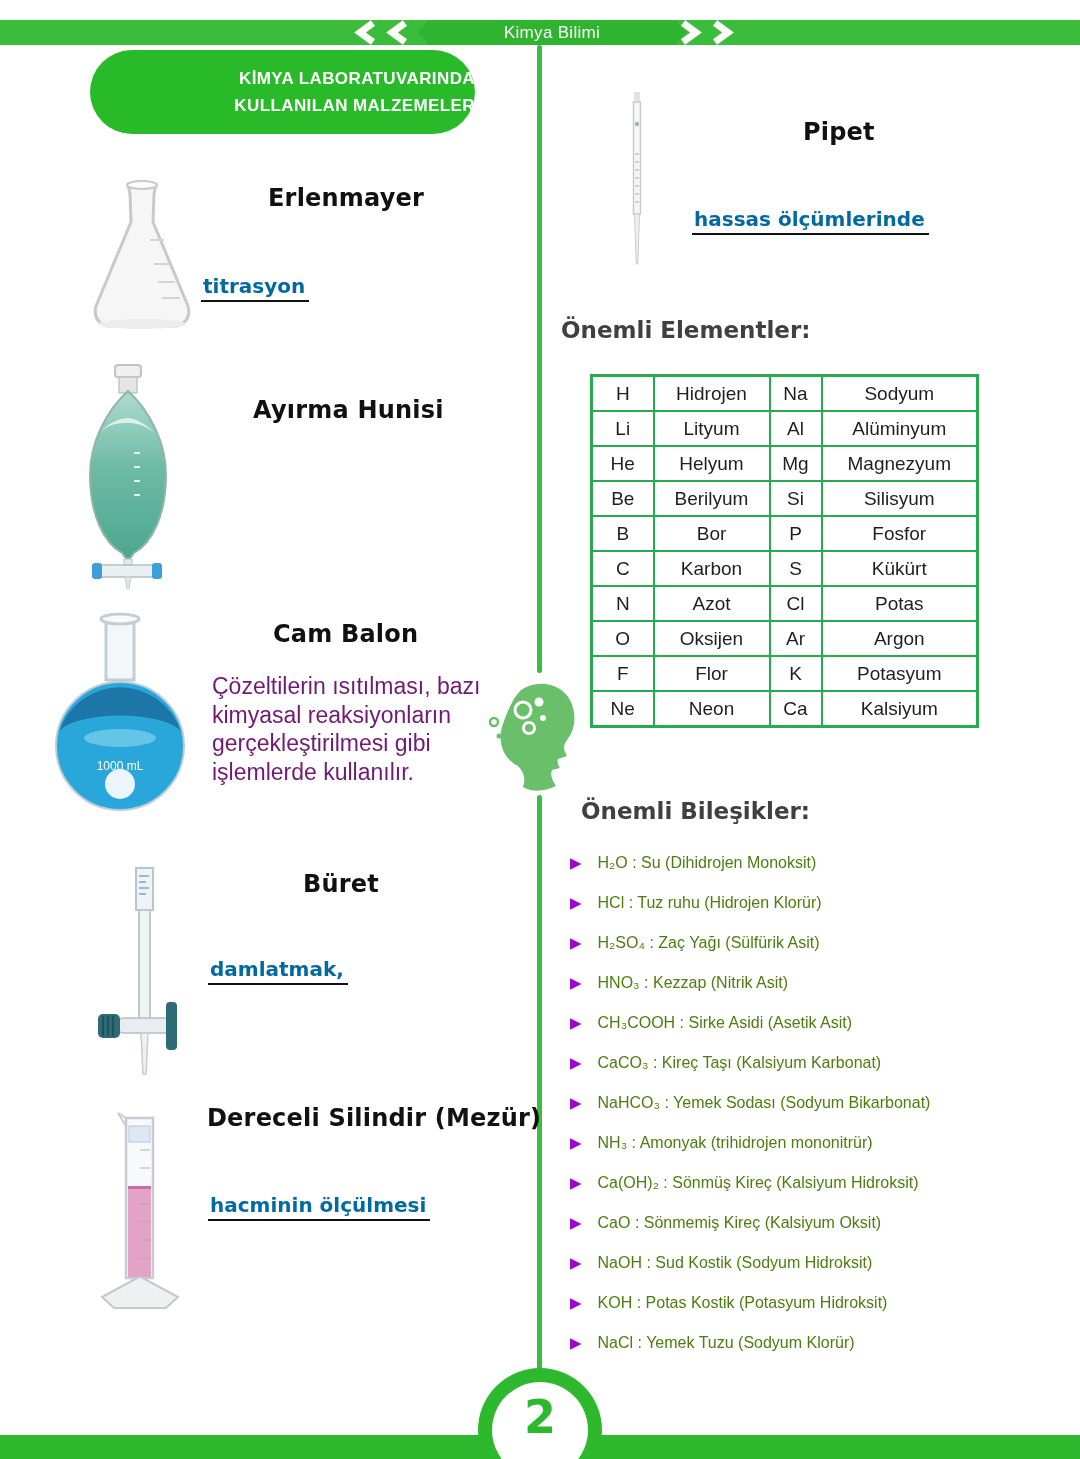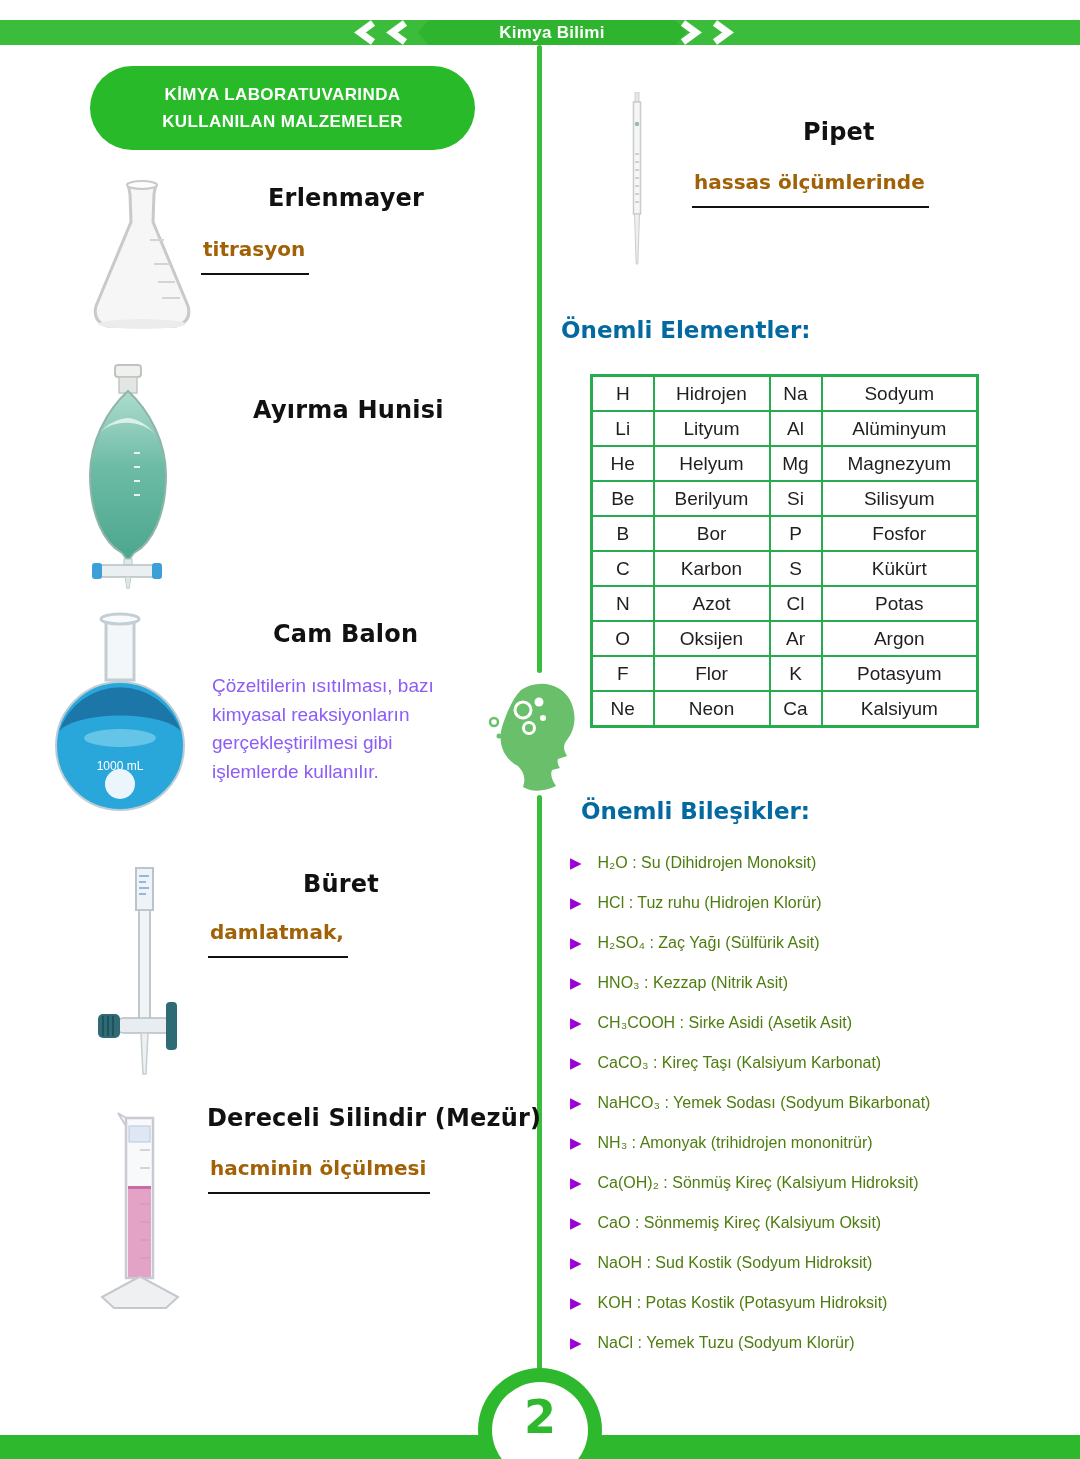--- a/index.html
+++ b/index.html
@@ -4,45 +4,45 @@
 <style>
   html,body{margin:0;padding:0;background:#ffffff;}
   .page{position:relative;width:1080px;height:1459px;background:#ffffff;overflow:hidden;
         font-family:"Liberation Sans","DejaVu Sans",sans-serif;color:#1c1c1c;}
 
   
   .top-bar{position:absolute;left:0;top:20px;width:1080px;height:25px;background:#3bbd3b;}
   .ribbon{position:absolute;left:418px;top:20px;width:268px;height:25px;background:#2eb42e;
           clip-path:polygon(4% 0,96% 0,100% 50%,96% 100%,4% 100%,0 50%);
           display:flex;align-items:center;justify-content:center;}
-  .ribbon span{color:#fff;font-weight:bold;font-size:17px;letter-spacing:.3px;}
+  .ribbon span{color:#fff;font-weight:normal;font-size:17px;letter-spacing:.3px;}
   .chev{position:absolute;top:20px;width:26px;height:25px;}
 
   
   .vline{position:absolute;left:537px;width:5px;background:#3bbd3b;border-radius:3px;}
   .bottom-bar{position:absolute;left:0;top:1435px;width:1080px;height:24px;background:#2eb82e;}
   .bump{position:absolute;left:478px;top:1368px;width:124px;height:124px;border-radius:50%;background:#2eb82e;}
   .bump-inner{position:absolute;left:492px;top:1382px;width:96px;height:96px;border-radius:50%;background:#fff;
               display:flex;align-items:flex-start;justify-content:center;}
   .bump-inner span{color:#2eb82e;font-weight:bold;font-size:46px;margin-top:8px;font-family:"DejaVu Sans",sans-serif;}
 
   
-  .badge{position:absolute;left:90px;top:66px;width:385px;height:84px;background:#28ba28;border-radius:42px;
-         display:flex;flex-direction:column;align-items:center;justify-content:center;}
+  .badge{position:absolute;left:90px;top:50px;width:385px;height:84px;background:#28ba28;border-radius:42px;
+         display:flex;flex-direction:column;align-items:flex-end;justify-content:center;}
   .badge div{color:#fff;font-weight:bold;font-size:17px;line-height:27px;letter-spacing:.4px;}
 
   .eq-title{position:absolute;font-weight:bold;font-size:24px;color:#111;font-family:"DejaVu Sans",sans-serif;letter-spacing:.2px;}
-  .eq-note{position:absolute;font-weight:bold;font-size:20px;color:#a16207;border-bottom:2.5px solid #111;
-           padding:0 4px 12px 2px;font-family:"DejaVu Sans",sans-serif;}
-  .eq-desc{position:absolute;left:212px;top:672px;width:272px;font-size:19px;line-height:28.5px;color:#8b5cf6;}
+  .eq-note{position:absolute;font-weight:bold;font-size:20px;color:#0369a1;border-bottom:2.5px solid #111;
+           padding:0 4px 2px 2px;font-family:"DejaVu Sans",sans-serif;margin-top:37px;}
+  .eq-desc{position:absolute;left:212px;top:672px;width:272px;font-size:23px;line-height:28.5px;color:#701a75;}
 
   .img{position:absolute;}
 
   
-  .section-heading{position:absolute;font-weight:bold;font-size:23px;color:#0369a1;font-family:"DejaVu Sans",sans-serif;}
+  .section-heading{position:absolute;font-weight:bold;font-size:23px;color:#404040;font-family:"DejaVu Sans",sans-serif;}
 
   table.elements{position:absolute;left:590px;top:374px;width:386px;border-collapse:collapse;
                  border:3px solid #27ab4f;table-layout:fixed;background:#fff;}
   table.elements td{border:2.5px solid #27ab4f;text-align:center;font-size:19px;color:#1f1f1f;
                     height:33px;padding:0 2px;overflow:hidden;white-space:nowrap;}
   col.c-sym1{width:62px;} col.c-name1{width:116px;} col.c-sym2{width:52px;} col.c-name2{width:156px;}
 
   .compounds{position:absolute;left:570px;top:843px;width:500px;}
   .compound{height:40px;display:flex;align-items:center;}
   .compound .tri{color:#9d00d6;font-size:15px;margin-right:16px;flex:0 0 auto;}

